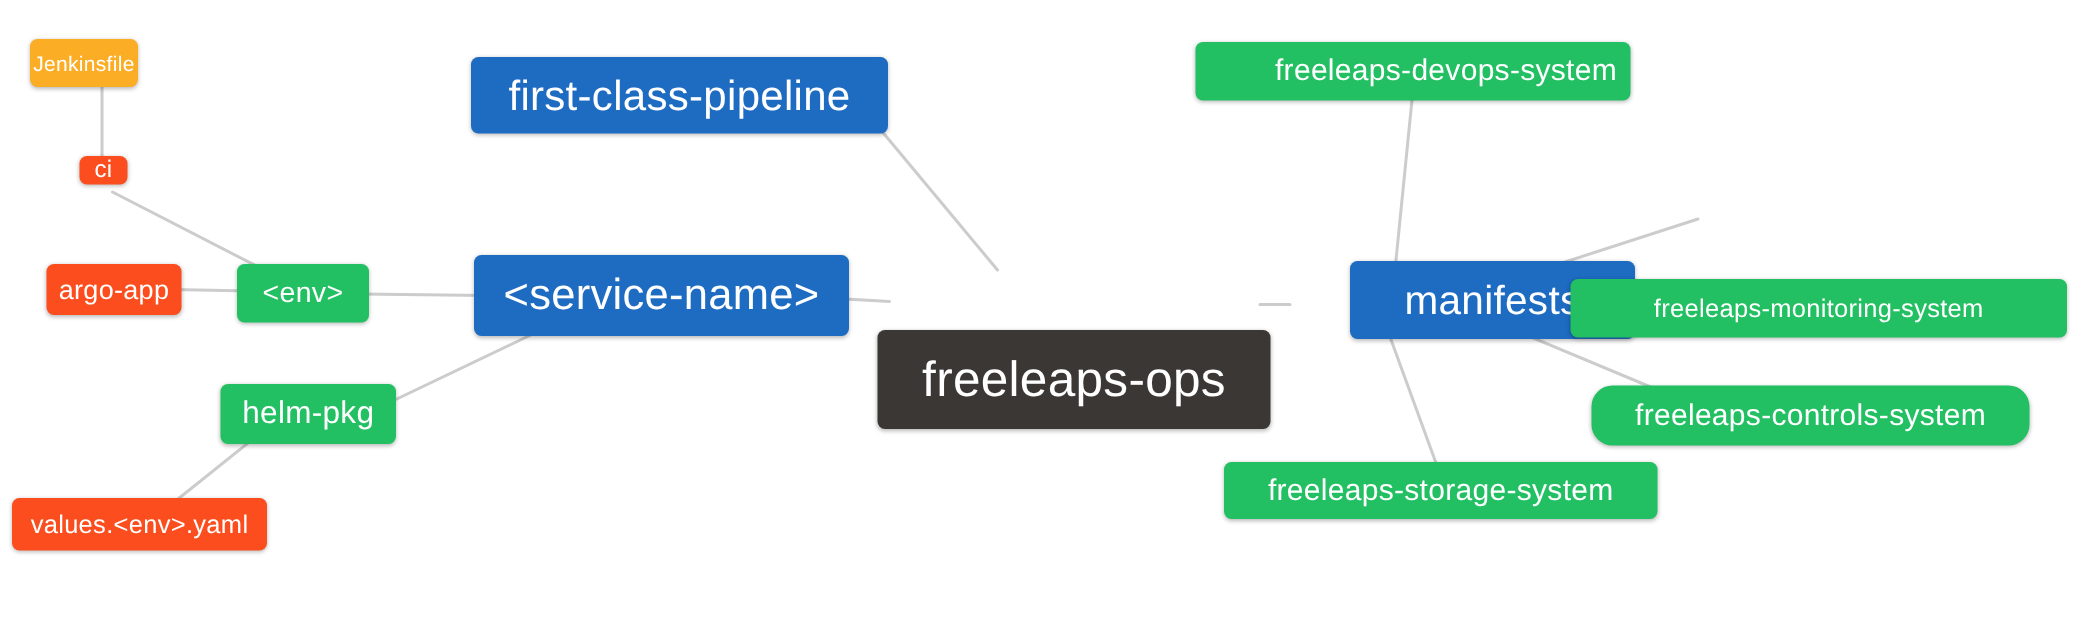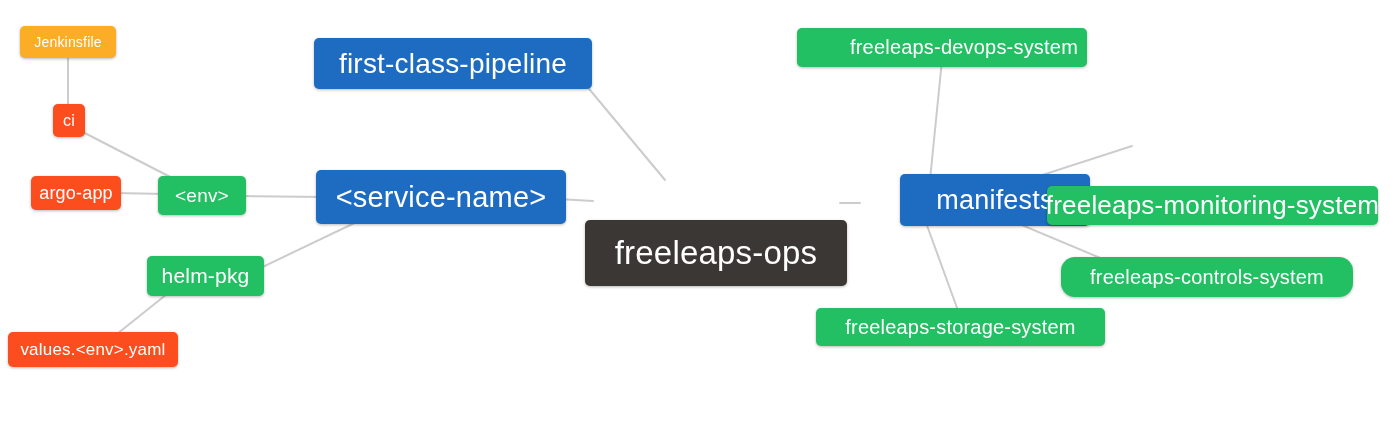--- a/index.html
+++ b/index.html
@@ -55,28 +55,28 @@
     <line x1="558" y1="199" x2="593" y2="201"></line>
     <line x1="585" y1="84" x2="665" y2="180"></line>
     <line x1="840" y1="203" x2="860" y2="203"></line>
     <line x1="930" y1="180" x2="942" y2="60"></line>
     <line x1="1002" y1="188" x2="1132" y2="146"></line>
     <line x1="1002" y1="202" x2="1055" y2="204"></line>
     <line x1="1000" y1="216" x2="1110" y2="262"></line>
     <line x1="925" y1="220" x2="960" y2="316"></line>
   </svg>
 
-  <div class="node orange" style="left:20px;   top:26px;  width:96px;  height:32px; font-size:14px;text-align:center;">Jenkinsfile</div>
-  <div class="node red" style="left:53px;   top:104px; width:32px;  height:33px; font-size:16px;">ci</div>
+  <div class="node orange" style="left:20px;   top:26px;  width:72px;  height:32px; font-size:14px;text-align:center;">Jenkinsfile</div>
+  <div class="node red" style="left:53px;   top:104px; width:32px;  height:19px; font-size:16px;">ci</div>
   <div class="node red" style="left:31px;   top:176px; width:90px;  height:34px; font-size:18px;">argo-app</div>
   <div class="node green" style="left:158px;  top:176px; width:88px;  height:39px; font-size:19px;">&lt;env&gt;</div>
   <div class="node green" style="left:147px;  top:256px; width:117px; height:40px; font-size:21px;">helm-pkg</div>
   <div class="node red" style="left:8px;    top:332px; width:170px; height:35px; font-size:17px;">values.&lt;env&gt;.yaml</div>
   <div class="node blue" style="left:314px;  top:38px;  width:278px; height:51px; font-size:28px;">first-class-pipeline</div>
   <div class="node blue" style="left:316px;  top:170px; width:250px; height:54px; font-size:29px;">&lt;service-name&gt;</div>
   <div class="node dark" style="left:585px;  top:172px; width:262px; height:66px; font-size:33px;margin-top:48px;">freeleaps-ops</div>
   <div class="node blue" style="left:852px;  top:174px; width:190px; height:52px; font-size:27px;margin-left:48px;">manifests</div>
   <div class="node green" style="left:797px;  top:28px;  width:290px; height:39px; font-size:20px;padding-left:44px;">freeleaps-devops-system</div>
-  <div class="node green" style="left:1047px; top:186px; width:331px; height:39px; font-size:26px;">freeleaps-monitoring-system</div>
+  <div class="node green" style="left:1047px; top:186px; width:331px; height:39px; font-size:17px;">freeleaps-monitoring-system</div>
   <div class="node green" style="left:1061px; top:257px; width:292px; height:40px; font-size:20px;border-radius:14px;">freeleaps-controls-system</div>
   <div class="node green" style="left:816px;  top:308px; width:289px; height:38px; font-size:20px;">freeleaps-storage-system</div>
 
 </div>
 
 </body></html>

